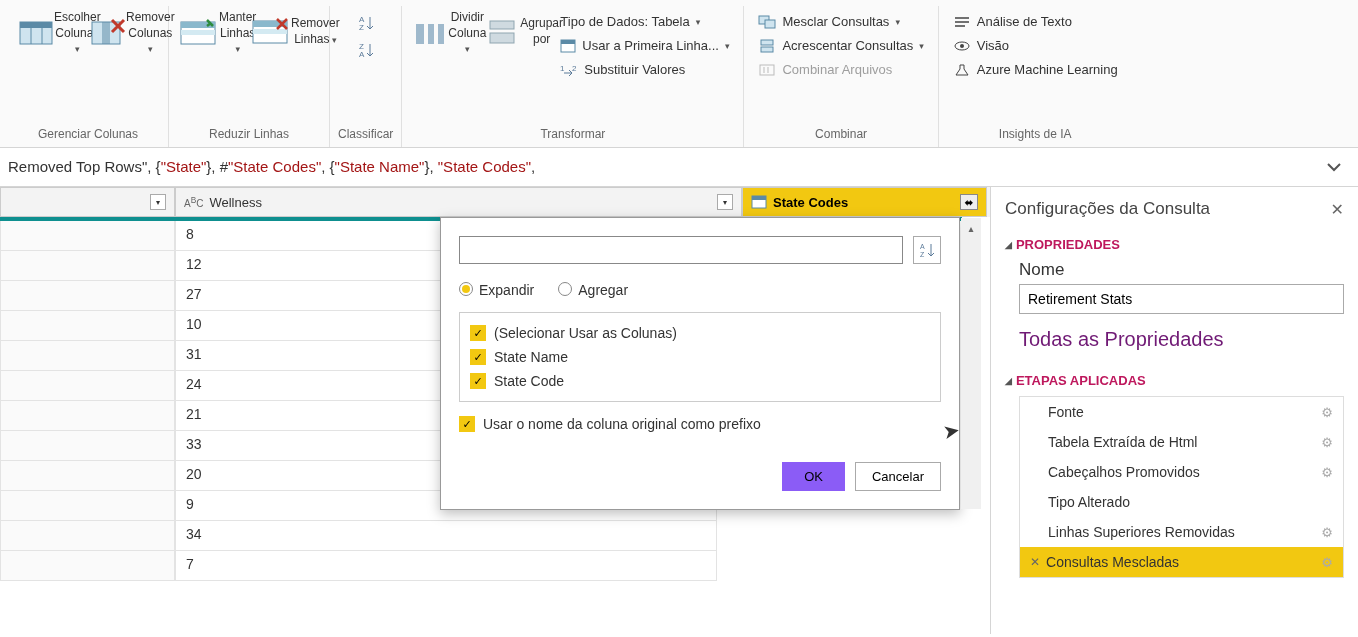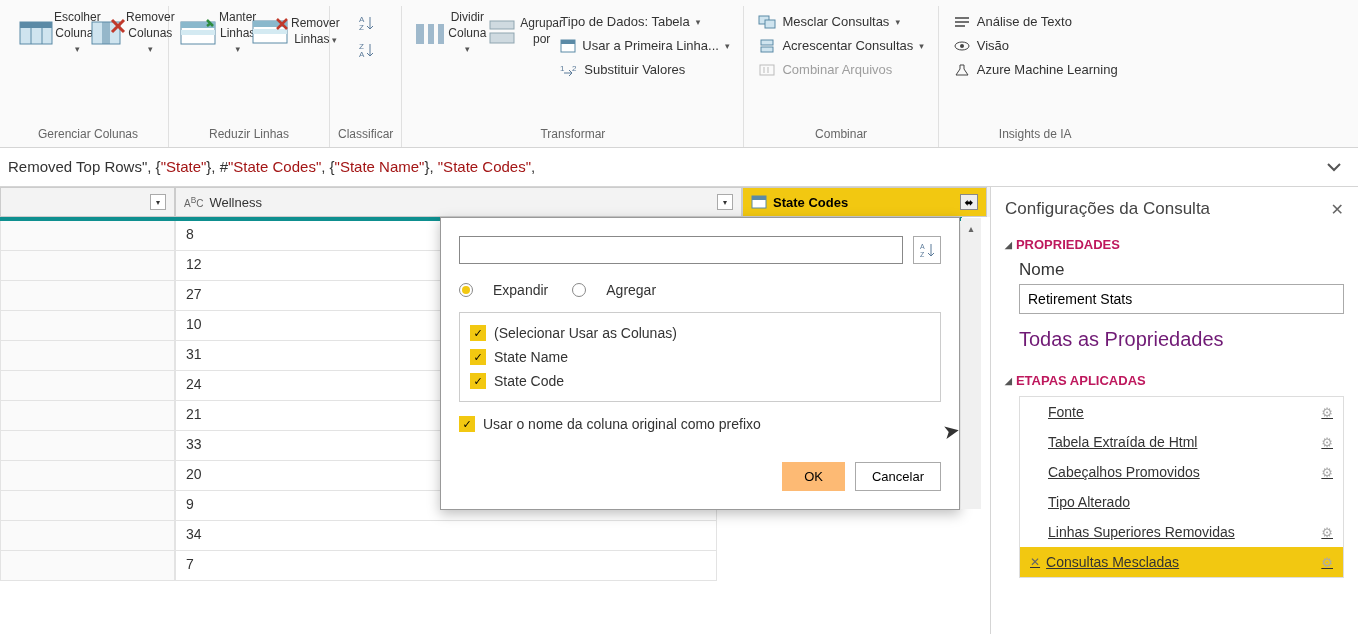--- a/index.html
+++ b/index.html
@@ -42,42 +42,42 @@
     .data-row > .c0 { width: 175px; background: #fafafa; }
     .data-row > .c1 { width: 542px; }
     .teal-bar { height: 4px; background: #0e8f8f; width: 962px; }
 
     
     .popup { position: absolute; left: 440px; top: 30px; width: 520px; background: #fff; border: 1px solid #999; box-shadow: 0 4px 12px rgba(0,0,0,0.25); padding: 18px; }
     .popup-search-row { display:flex; gap:10px; margin-bottom:18px;}
     .popup-search { flex:1; height:28px; border:1px solid #888; padding:0 6px; }
     .sort-btn { width:28px; height:28px; border:1px solid #aaa; display:flex; align-items:center; justify-content:center; cursor:pointer;}
     .radio-row { display:flex; gap:24px; margin-bottom:14px; font-size:14px;}
-    .radio { display:flex; align-items:center; gap:20px; cursor:pointer;}
+    .radio { display:flex; gap:6px; cursor:pointer;}
     .radio .dot { width:14px; height:14px; border:1px solid #888; border-radius:50%; display:flex; align-items:center; justify-content:center;}
     .radio.sel .dot::after { content:""; width:8px; height:8px; background:#F2C811; border-radius:50%;}
     .check-list { border:1px solid #ccc; padding:8px; max-height:160px; }
     .check-item { display:flex; align-items:center; gap:8px; padding:4px 2px; font-size:14px;}
     .chk { width:16px; height:16px; background:#F2C811; display:flex; align-items:center; justify-content:center; font-size:11px; color:#000; }
     .prefix-row { display:flex; align-items:center; gap:8px; margin:14px 0 30px; font-size:14px;}
     .popup-buttons { display:flex; justify-content:flex-end; gap:10px;}
-    .btn-ok { background:#fdba74; border:none; padding:6px 22px; font-size:13px; cursor:pointer;}
+    .btn-ok { background:#8b5cf6; border:none; padding:6px 22px; font-size:13px; cursor:pointer;}
     .btn-cancel { background:#fff; border:1px solid #aaa; padding:6px 16px; font-size:13px; cursor:pointer;}
 
     
     .rpane { width: 368px; border-left:1px solid #d5d5d5; padding: 12px 14px; background:#fff;}
     .rpane-header { display:flex; justify-content:space-between; align-items:center; font-size:17px; color:#444; margin-bottom:18px;}
     .rpane-close { cursor:pointer; font-size:16px; color:#666;}
     .section-title { font-weight:600; font-size:13px; color:#be185d; margin-bottom:8px; display:flex; align-items:center; gap:4px;}
     .section-title::before { content:"◢"; font-size:9px; color:#555;}
     .prop-label { font-size:17px; margin:4px 0 4px 14px;}
     .name-input { width: calc(100% - 14px); margin-left:14px; height:30px; border:1px solid #aaa; padding:0 8px; font-size:14px;}
     .link { color:#701a75; font-size:20px; margin:14px 0 22px 14px; cursor:pointer; display:block;}
     .steps { border:1px solid #ddd; margin-left:14px;}
-    .step { display:flex; align-items:center; justify-content:flex-end; padding:7px 10px 7px 28px; font-size:14px; cursor:pointer;text-decoration:underline;}
+    .step { display:flex; align-items:center; justify-content:flex-end; padding:7px 10px 7px 28px; font-size:14px; cursor:pointer;}
     .step.selected { background:#F2C811;}
     .step .del { color:#666; font-size:12px; margin-right:6px; margin-left:-18px;}
     .gear { color:#aaa; font-size:13px;}
 
     
     .popup-scroll { position:absolute; right:-22px; top:0; width:20px; height:100%; background:#f0f0f0; display:flex; flex-direction:column;}
     .scroll-arrow { height:20px; display:flex; align-items:center; justify-content:center; font-size:10px; color:#666;}
     
     
     .cursor-img { position:absolute; left: 943px; top: 232px; font-size: 20px; transform: rotate(-10deg); pointer-events:none; }

